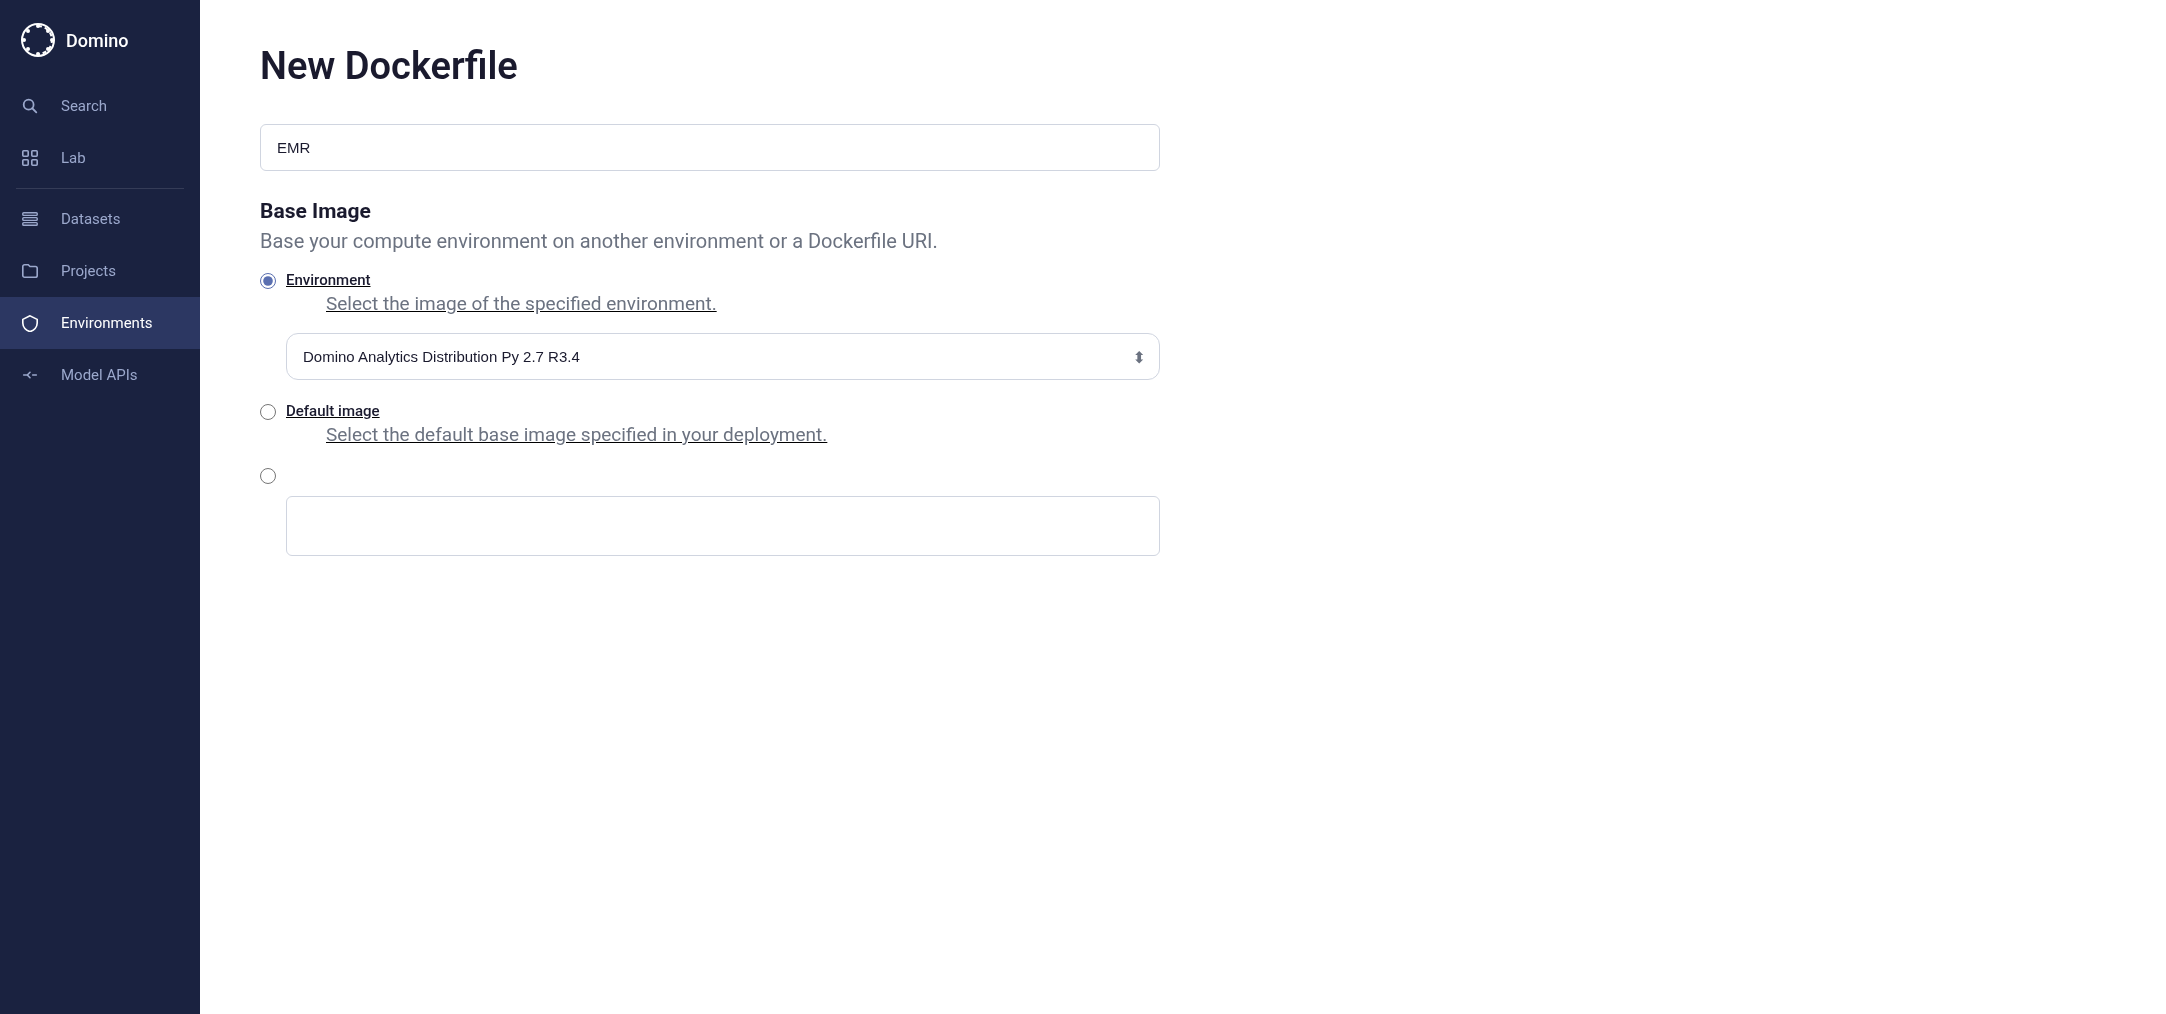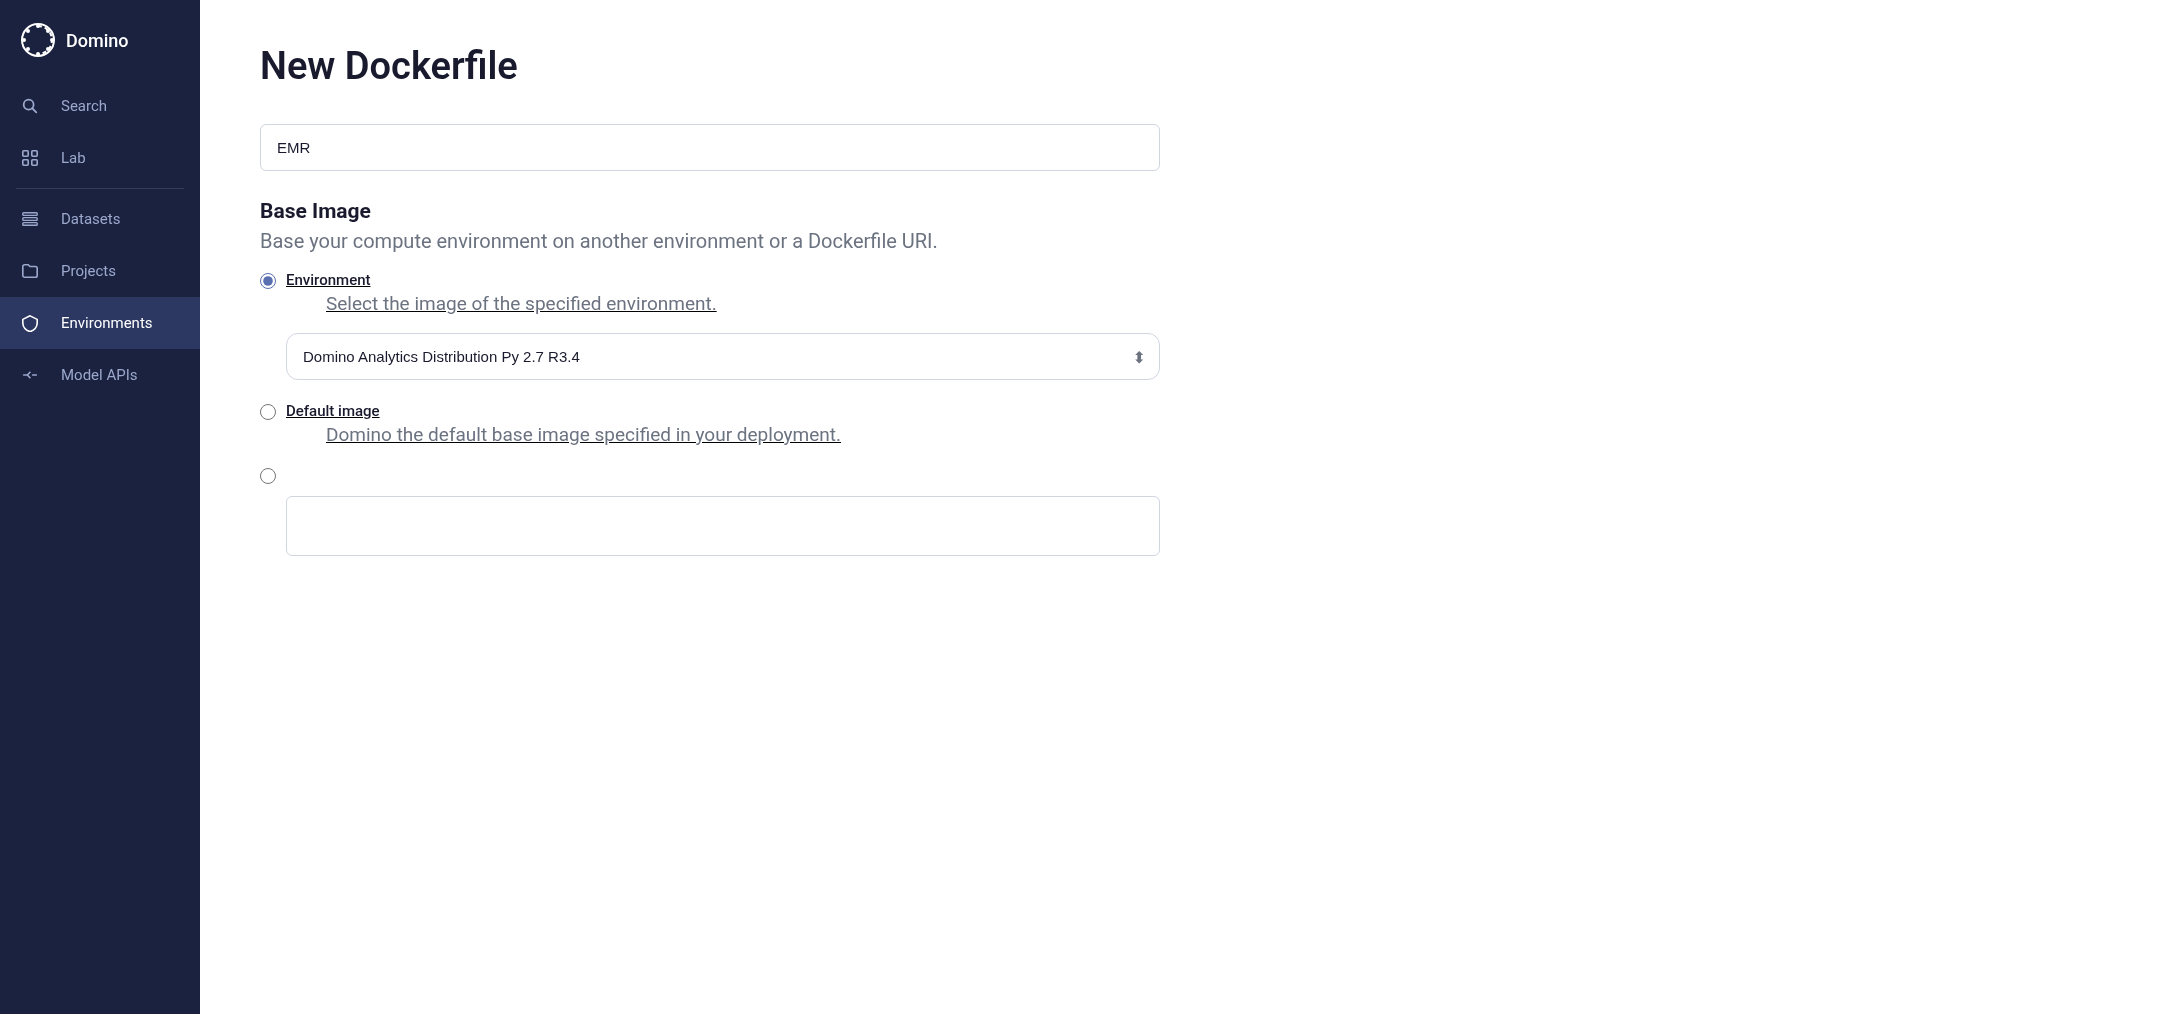--- a/index.html
+++ b/index.html
@@ -343,21 +343,21 @@
         <span class="select-arrow">⬍</span>
       </div>
     </div>
 
     
     <div class="radio-section">
       <div class="radio-option">
         <input type="radio" name="base-image" id="radio-default" style="">
         <div class="radio-label-group">
           <label for="radio-default" class="radio-label">Default image</label>
-          <span class="radio-sub-label">Domino the default base image specified in your deployment.</span>
+          <span class="radio-sub-label">Select the default base image specified in your deployment.</span>
         </div>
       </div>
     </div>
 
     
     <div class="radio-section">
       <div class="radio-option">
         <input type="radio" name="base-image" id="radio-custom" style="">
       </div>
       <input type="text" class="custom-image-input" style="">

